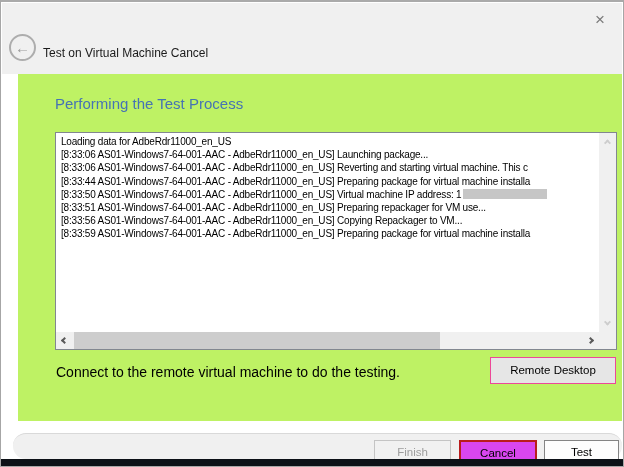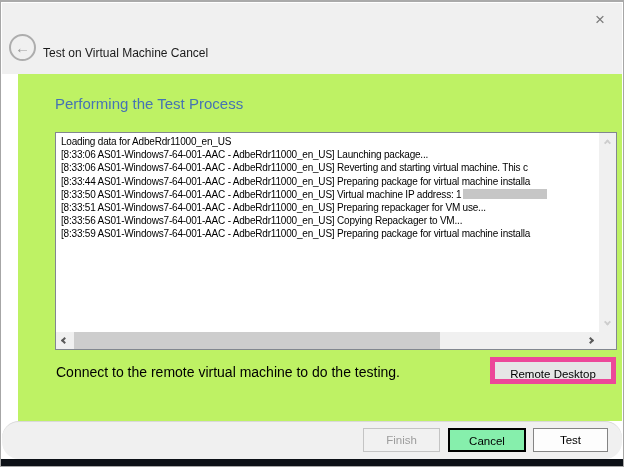--- a/index.html
+++ b/index.html
@@ -73,31 +73,31 @@
   .chev.down { transform:rotate(45deg) translate(-1px,-1px); }
   .chev.left { transform:rotate(135deg); }
   .chev.right{ transform:rotate(-45deg); }
   .h-thumb { width:366px; height:17px; background:#cdcdcd; margin-left:1px; }
 
   
   .status-text { position:absolute; left:38px; top:290px; font-size:14px; color:#000; }
   .btn { font-family:"Liberation Sans", sans-serif; font-size:11.5px; color:#000; text-align:center; }
   .remote-btn {
     position:absolute; left:472px; top:283px; width:126px; height:27px;
-    background:#e6e6e6; border:5px solid #ec4899; line-height:25px;
+    background:#e6e6e6; border:1px solid #ec4899; line-height:25px;
   }
 
   
   .footer {
-    position:absolute; left:1px; right:1px; bottom:7px; height:38px;
+    position:absolute; left:12px; right:1px; bottom:7px; height:26px;
     background:#f0f0f0; border-top:1px solid #d9d9d9;border-radius:17px;
   }
   .footer .btn { position:absolute; top:6px; height:24px; line-height:22px; }
   .finish-btn { left:361px; width:77px; background:#f1f1f1; border:1px solid #c4c4c4; color:#9d9d9d; }
-  .cancel-btn { left:446px; width:78px; background:#86efac; border:2px solid #000000; line-height:20px; }
+  .cancel-btn { left:446px; width:78px; background:#d946ef; border:2px solid #b91c1c; line-height:20px; }
   .help-btn   { left:531px; width:75px; background:#fdfdfd; border:1px solid #848484; }
 
   .bottom-strip { position:absolute; left:0; right:0; bottom:0; height:7px; background:#0c1016; }
 </style>
 </head>
 <body>
 
 <div class="window">
 
   <div class="header">

